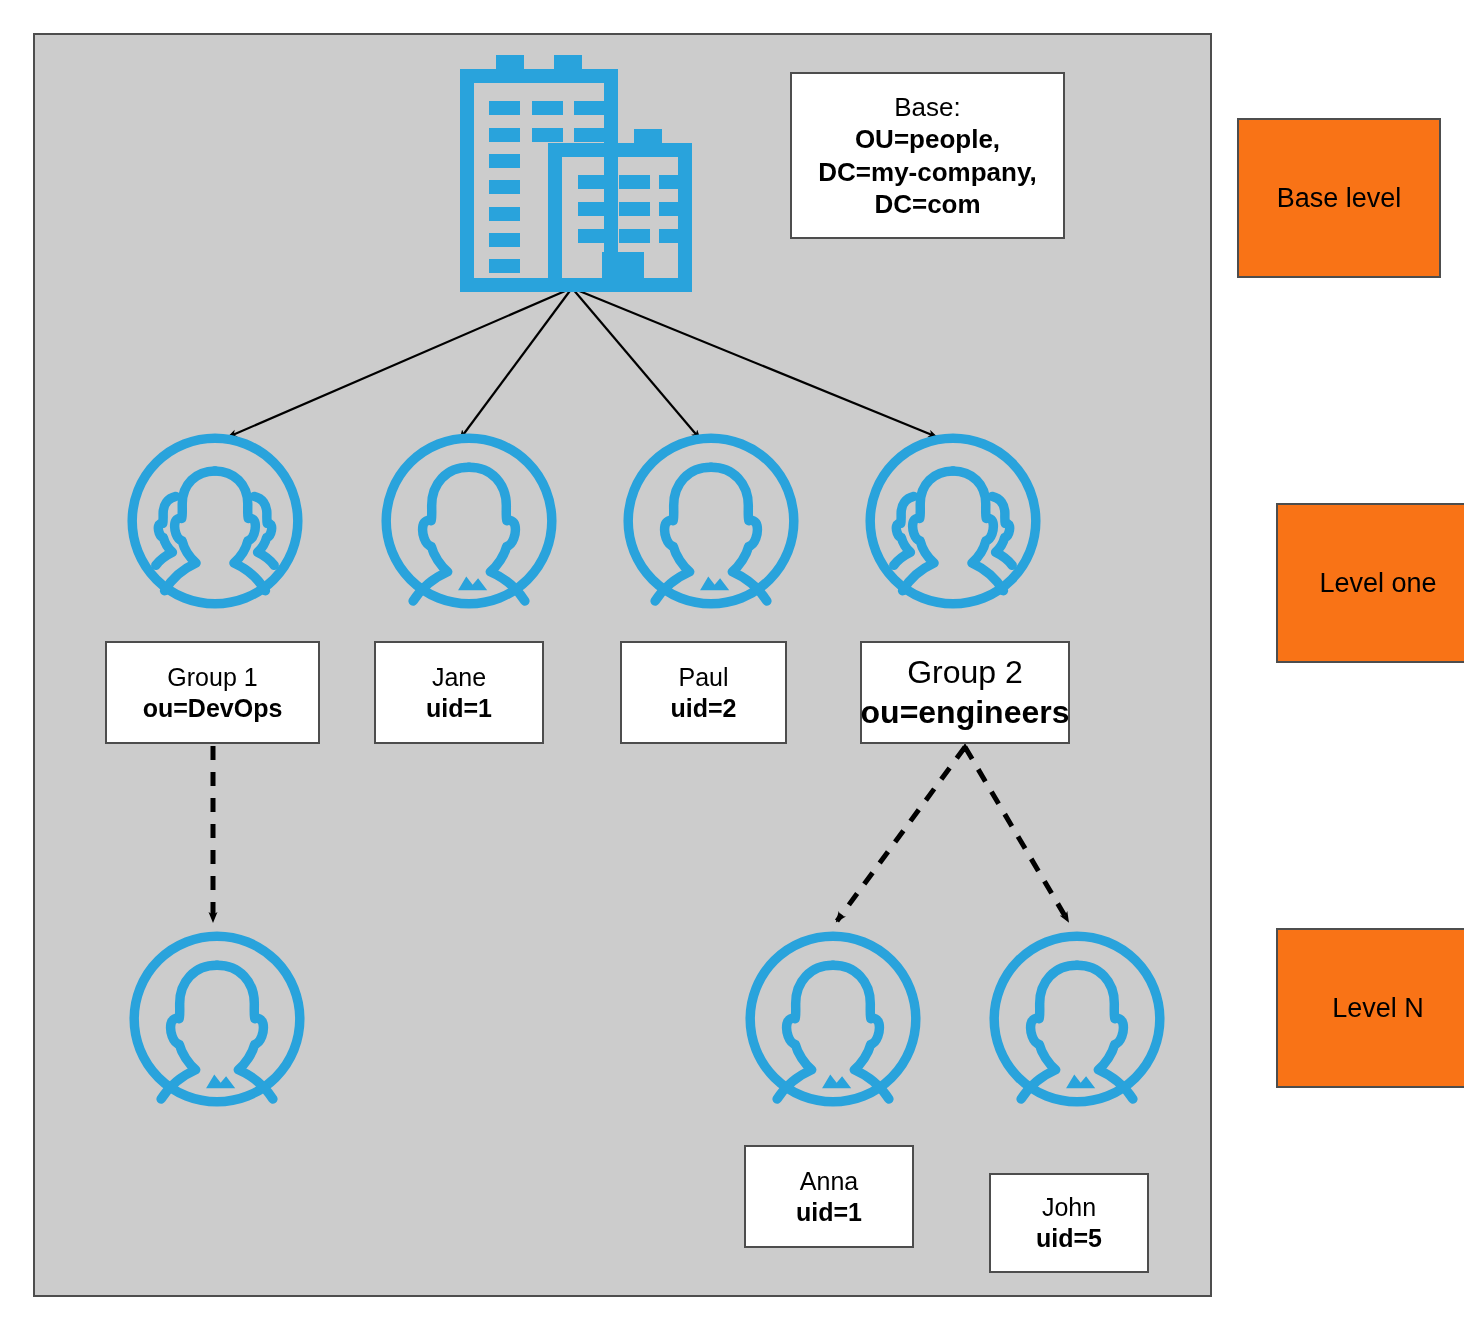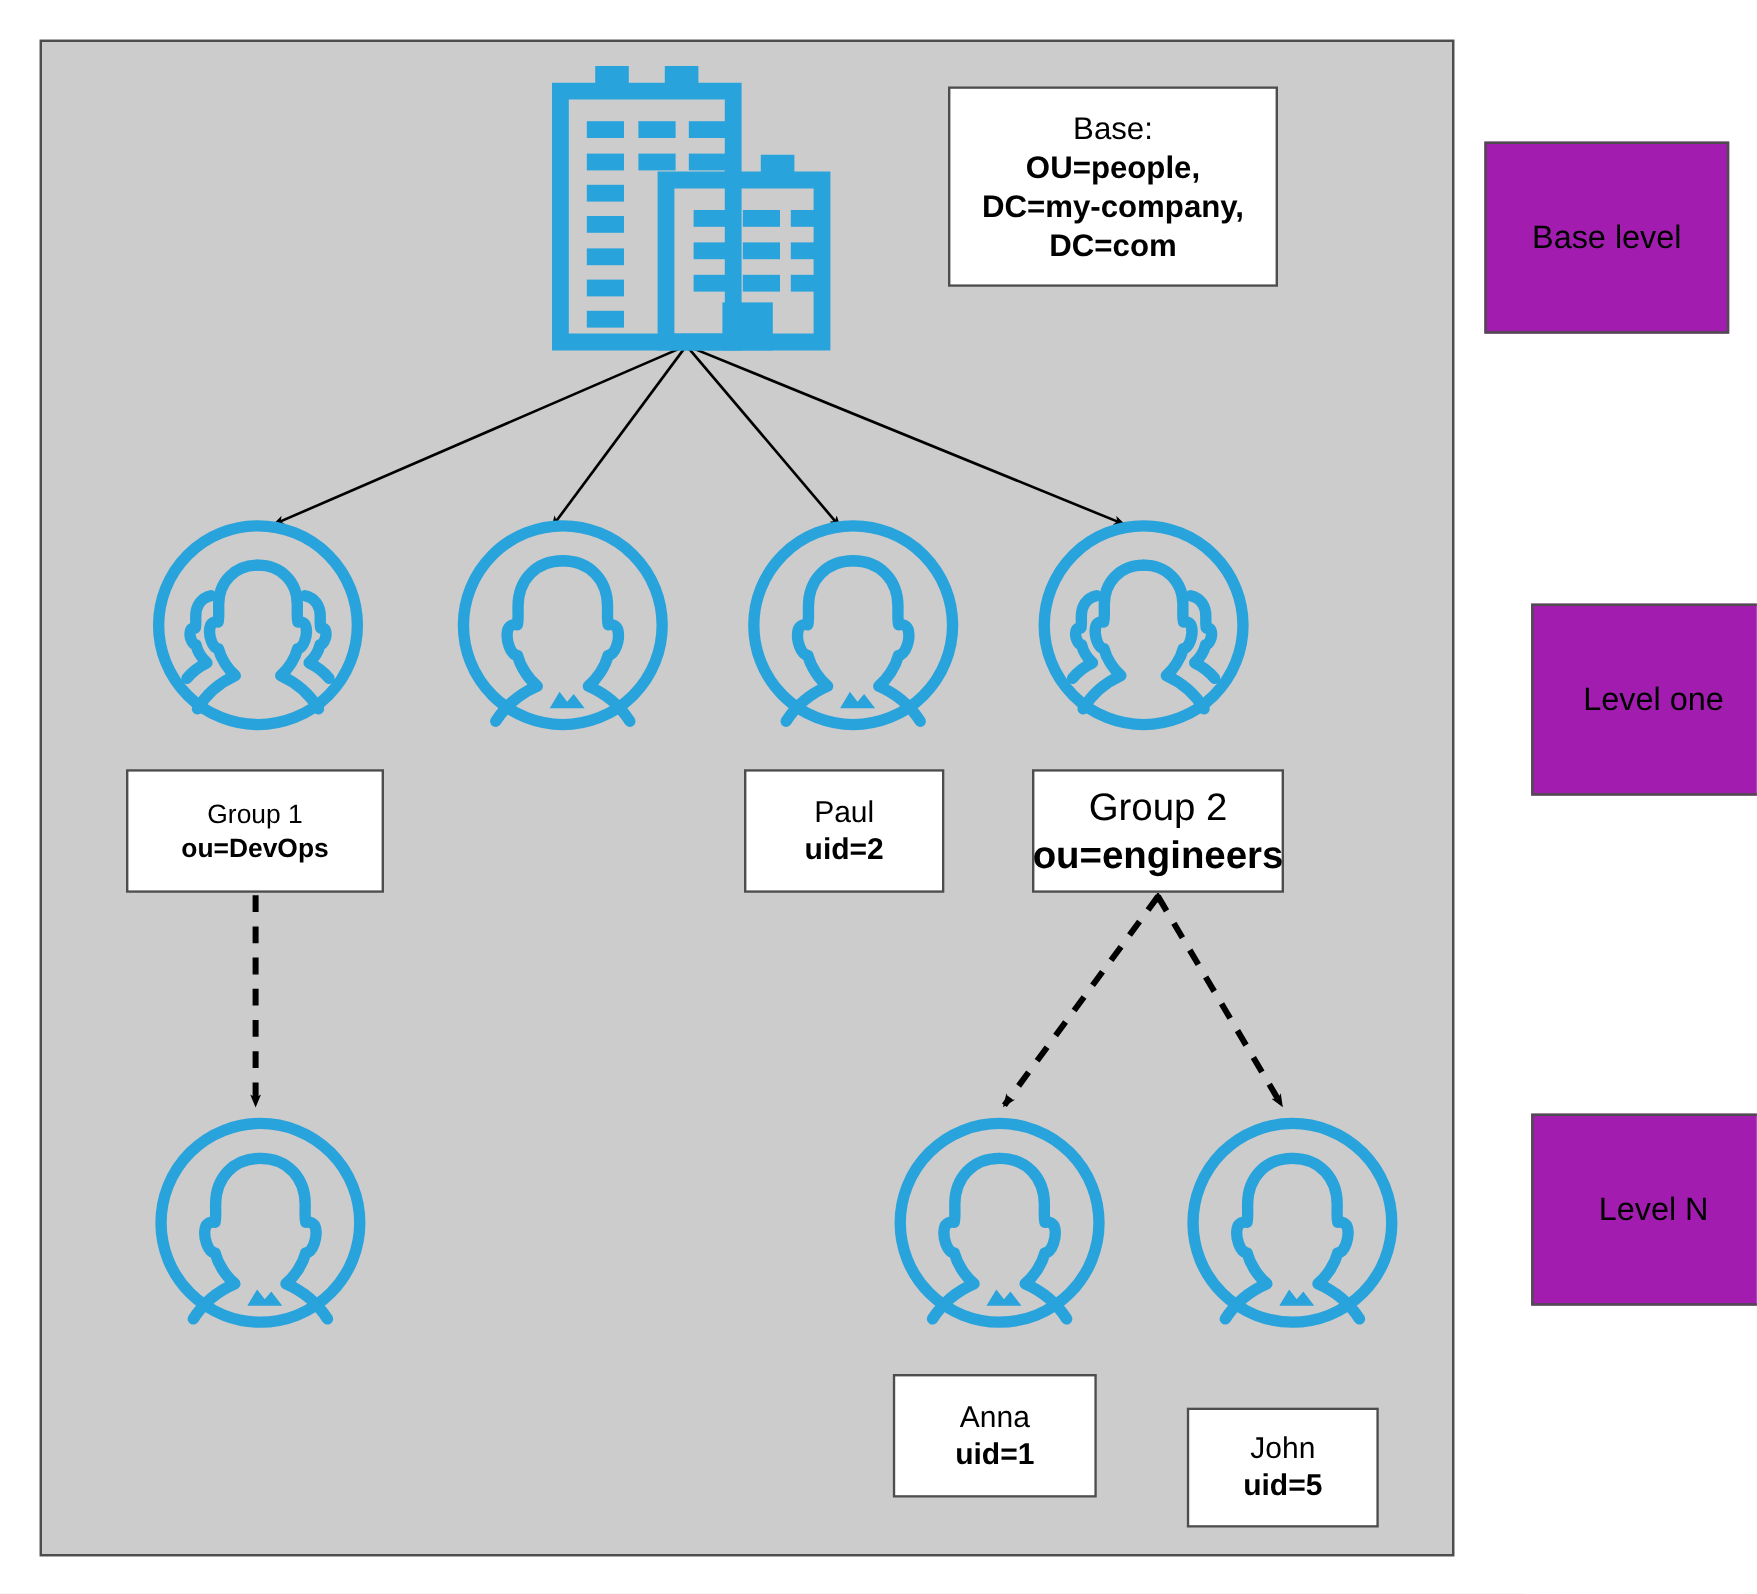--- a/index.html
+++ b/index.html
@@ -57,35 +57,35 @@
     top: 72px;
     width: 275px;
     height: 167px;
     font-size: 26px;
   }
   #base-box .ln1 { font-weight: 400; }
 
   
   .level-box {
     position: absolute;
-    background: #a21caf;
+    background: #f97316;
     border: 2px solid #4d4d4d;
     box-sizing: border-box;
     display: flex;
     align-items: center;
     justify-content: center;
     font-size: 27px;
     color: #000000;
   }
   #level-base { left: 1237px; top: 118px;  width: 204px; height: 160px; }
   #level-one  { left: 1237px; top: 503px;  width: 204px; height: 160px; margin-left: 39px; }
   #level-n    { left: 1276px; top: 928px;  width: 204px; height: 160px; }
 
   
-  #box-group1 { left: 105px; top: 641px; width: 215px; height: 103px; font-size: 22px; }
+  #box-group1 { left: 105px; top: 641px; width: 215px; height: 103px; font-size: 25px; }
   #box-jane   { left: 374px; top: 641px; width: 170px; height: 103px; font-size: 25px; }
   #box-paul   { left: 620px; top: 641px; width: 167px; height: 103px; font-size: 25px; }
   #box-group2 { left: 860px; top: 641px; width: 210px; height: 103px; font-size: 32px; }
 
   
   #box-patrick { left: 129px; top: 1150px; width: 167px; height: 105px; font-size: 25px; }
   #box-anna    { left: 744px; top: 1145px; width: 170px; height: 103px; font-size: 25px; }
   #box-john    { left: 989px; top: 1173px; width: 160px; height: 100px; font-size: 25px; }
 
   
@@ -283,20 +283,24 @@
                  C67,65.3 63.8,70.2 60.4,73.1
                  C67.5,76.3 73.8,81.8 77.7,88.3"></path>
       </g>
     </svg>
   </div>
 
   <div class="lbl-box" id="box-group1">
     <span class="ln1">Group 1</span>
     <span class="ln2">ou=DevOps</span>
   </div>
+  <div class="lbl-box" id="box-jane">
+    <span class="ln1">Jane</span>
+    <span class="ln2">uid=1</span>
+  </div>
   <div class="lbl-box" id="box-paul">
     <span class="ln1">Paul</span>
     <span class="ln2">uid=2</span>
   </div>
   <div class="lbl-box" id="box-group2">
     <span class="ln1">Group 2</span>
     <span class="ln2">ou=engineers</span>
   </div>
 
   <div class="icon-wrap avatar" id="av-patrick">

